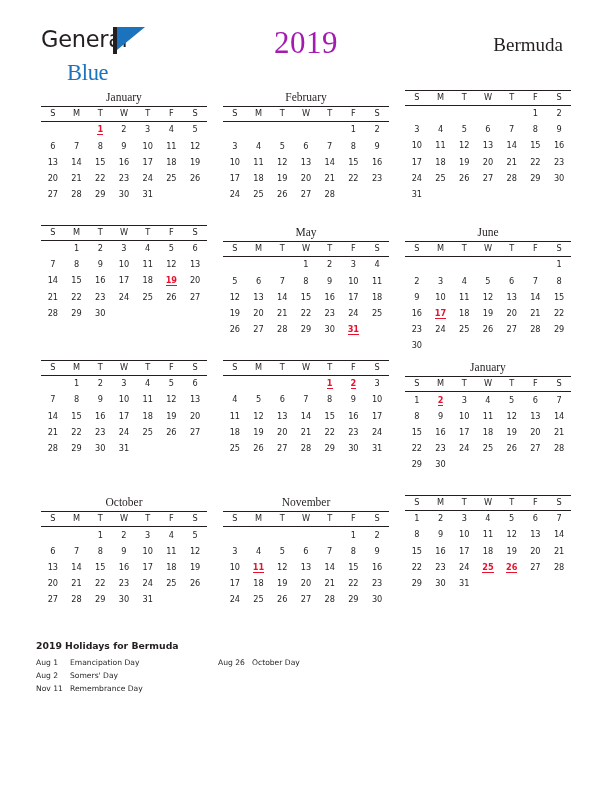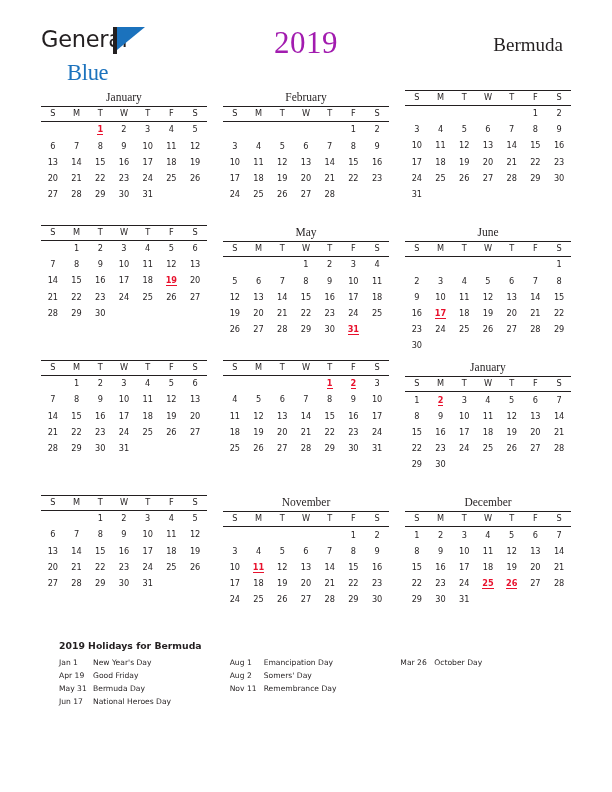--- a/index.html
+++ b/index.html
@@ -153,21 +153,21 @@
   }
   td.holiday span {
     color: #e8112d;
     font-weight: bold;
     border-bottom: 1px solid #e8112d;
     padding-bottom: 0px;
   }
 
   
   .holidays {
-    margin: 16px 41px 0 59px;
+    margin: 16px 41px 0 36px;
   }
   .holidays-title {
     font-size: 9.3px;
     font-weight: bold;
     font-family: "DejaVu Sans", "Liberation Sans", sans-serif;
     color: #231f20;
     margin-bottom: 5px;
   }
   .holiday-cols {
     display: flex;
@@ -856,20 +856,21 @@
                 <td></td>
                 <td></td>
                 <td></td>
               </tr>
             </tbody>
           </table>
         </div>
       </div>
       <div class="month-row">
         <div class="month">
+          <div class="month-name">October</div>
           <table class="cal">
             <thead>
               <tr>
                 <th>S</th>
                 <th>M</th>
                 <th>T</th>
                 <th>W</th>
                 <th>T</th>
                 <th>F</th>
                 <th>S</th>
@@ -999,21 +1000,20 @@
                 <td></td>
                 <td></td>
                 <td></td>
                 <td></td>
                 <td></td>
               </tr>
             </tbody>
           </table>
         </div>
         <div class="month">
-          <div class="month-name">December</div>
           <table class="cal">
             <thead>
               <tr>
                 <th>S</th>
                 <th>M</th>
                 <th>T</th>
                 <th>W</th>
                 <th>T</th>
                 <th>F</th>
                 <th>S</th>
@@ -1076,54 +1076,36 @@
               </tr>
             </tbody>
           </table>
         </div>
       </div>
     </div>
 
   <div class="holidays">
     <div class="holidays-title">2019 Holidays for Bermuda</div>
     <div class="holiday-cols">
-        <div class="holiday-col">
-          <div class="holiday-item">
-            <span class="holiday-date">Jan 1</span>
-            <span class="holiday-name">New Year's Day</span>
-          </div>
-          <div class="holiday-item">
-            <span class="holiday-date">Apr 19</span>
-            <span class="holiday-name">Good Friday</span>
-          </div>
-          <div class="holiday-item">
-            <span class="holiday-date">May 31</span>
-            <span class="holiday-name">Bermuda Day</span>
-          </div>
-          <div class="holiday-item">
-            <span class="holiday-date">Jun 17</span>
-            <span class="holiday-name">National Heroes Day</span>
-          </div>
-        </div>
         <div class="holiday-col">
           <div class="holiday-item">
             <span class="holiday-date">Aug 1</span>
             <span class="holiday-name">Emancipation Day</span>
           </div>
           <div class="holiday-item">
             <span class="holiday-date">Aug 2</span>
             <span class="holiday-name">Somers' Day</span>
           </div>
           <div class="holiday-item">
             <span class="holiday-date">Nov 11</span>
             <span class="holiday-name">Remembrance Day</span>
           </div>
         </div>
         <div class="holiday-col">
           <div class="holiday-item">
-            <span class="holiday-date">Mar 26</span>
+            <span class="holiday-date">Aug 26</span>
             <span class="holiday-name">October Day</span>
           </div>
         </div>
       </div>
   </div>
 
 </div>
 
 </body></html>

